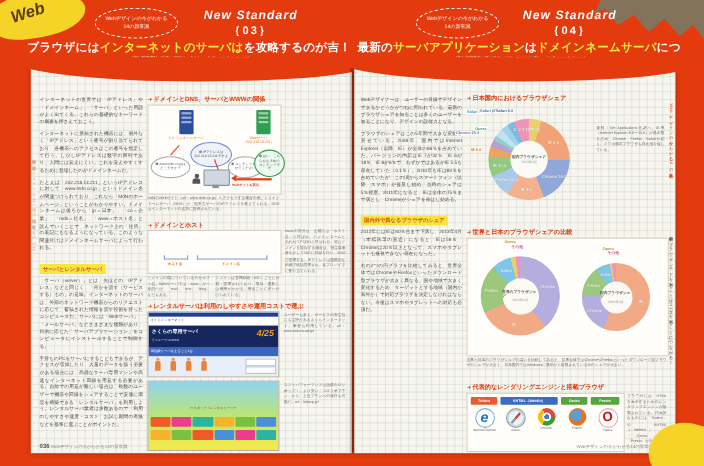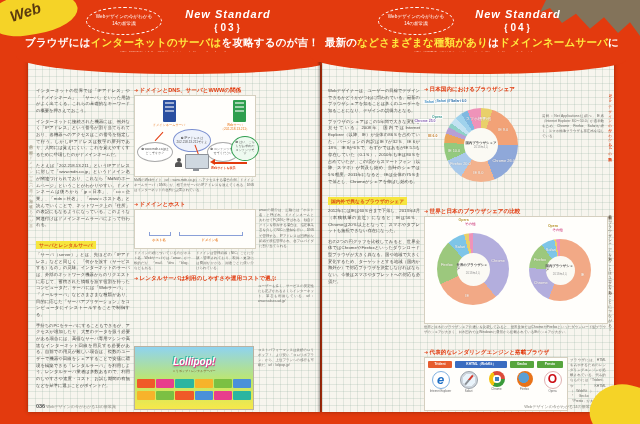--- a/index.html
+++ b/index.html
@@ -119,21 +119,21 @@
   </div>
   <div class="credit" style="left:24px;top:51px;width:296px;">［文］和田嘉弘（全テ・プロジェクト）　［url］www.foosaku.net/</div>
 
   <div class="badge" style="left:378px;top:7px;">
     <div>Webデザインの今がわかる</div>
     <div>14の新常識</div>
   </div>
   <div class="ns" style="left:458px;top:8px;width:120px;">New Standard</div>
   <div class="nsnum" style="left:458px;top:21px;width:120px;">｛04｝</div>
   <div class="headline" style="left:324px;top:36px;width:296px;">
-    <span>最新の</span><span class="y">などさまざまな種類があり</span><span>は</span><span class="y">ドメインネームサーバ</span><span>につながる！</span>
+    <span>最新の</span><span class="y">サーバアプリケーション</span><span>は</span><span class="y">ドメインネームサーバ</span><span>につながる！</span>
   </div>
   <div class="credit" style="left:324px;top:51px;width:296px;">［文］池田享史（デジタル・ソリューションズ）　［url］www.dgpl.co.jp/</div>
 
   <div class="page" style="left:28px;">
     <div class="redcap"></div>
 
     <div class="vtext" style="left:1px;top:80px;height:200px;color:#b0aa98;">抽象的で難解なドメインやサーバ周りの知識を攻略するのが吉！</div>
 
     <div class="bodycol abs" style="left:8px;top:26px;width:94px;">
       <div>
@@ -181,24 +181,41 @@
       <div class="bracket" style="left:14px;top:22px;width:20px;"></div>
       <div class="bracket" style="left:44px;top:22px;width:62px;"></div>
       <div class="blabel" style="left:8px;top:28px;width:32px;">ホスト名</div>
       <div class="blabel" style="left:52px;top:28px;width:46px;">ドメイン名</div>
     </div>
     <div class="smalltxt" style="left:106px;top:189px;width:57px;">ドメインの頭についているのがホスト名。Webサーバでは「www」が一般的だが、「mail」「dns」「blog」などもある。</div>
     <div class="smalltxt" style="left:168px;top:189px;width:58px;">ドメインは管理組織（NIC）ごとに分類・管理されており、取得・更新には費用がかかる。用途ごとに使い分けられている。</div>
     <div class="smalltxt" style="left:231px;top:146px;width:55px;">www.の部分は、正確には「ホスト名」と呼ばれ、ドメインネームとあわせてFQDNと呼ばれる。独自ドメインを取得する場合は、指定事業者を介してNICに登録を行い、DNSで管理する。IPアドレスは国際的な組織で統括管理され、各プロバイダに割り当てられる。</div>
 
     <div class="sechead" style="left:106px;top:213px;">レンタルサーバは利用のしやすさや運用コストで選ぶ</div>
+    <div class="thumb" style="left:106px;top:221px;width:118px;height:58px;">
+      <div class="t1top"></div>
+      <div class="t1brand">さくらインターネット</div>
+      <div class="t1banner">
+        <span class="tt">さくらの専用サーバ</span>
+        <span class="sub">リニューアルOPEN</span>
+        <span class="dt">4/25</span>
+      </div>
+      <div class="t1strip">高性能サーバをまるごと1台</div>
+      <div class="t1body">
+        <div class="fig" style="left:6px;"></div>
+        <div class="fig" style="left:20px;"></div>
+        <div class="fig" style="left:34px;"></div>
+        <div class="fig" style="left:48px;"></div>
+        <div class="t1sidebox" style="top:2px;"></div>
+        <div class="t1sidebox" style="top:9px;"></div>
+      </div>
+    </div>
     <div class="smalltxt" style="left:230px;top:222px;width:56px;">ユーザーも多く、サービスの安定性にも定評があるさくらインターネット。筆者も利用している。url：www.sakura.ad.jp/</div>
 
     <div class="thumb t2" style="left:106px;top:284px;width:118px;height:62px;">
-      <div class="t2logo">Lollipop!</div>
       <div class="t2sub">ロリポップ！レンタルサーバー</div>
       <div class="tiles" style="top:32px;">
         <div style="background:#f05a28;"></div>
           <div style="background:#e83e8c;"></div>
           <div style="background:#2bb5a0;"></div>
           <div style="background:#f7b32b;"></div>
           <div style="background:#7bc043;"></div>
           <div style="background:#4a90d9;"></div>
       </div>
       <div class="tiles" style="top:44px;">

